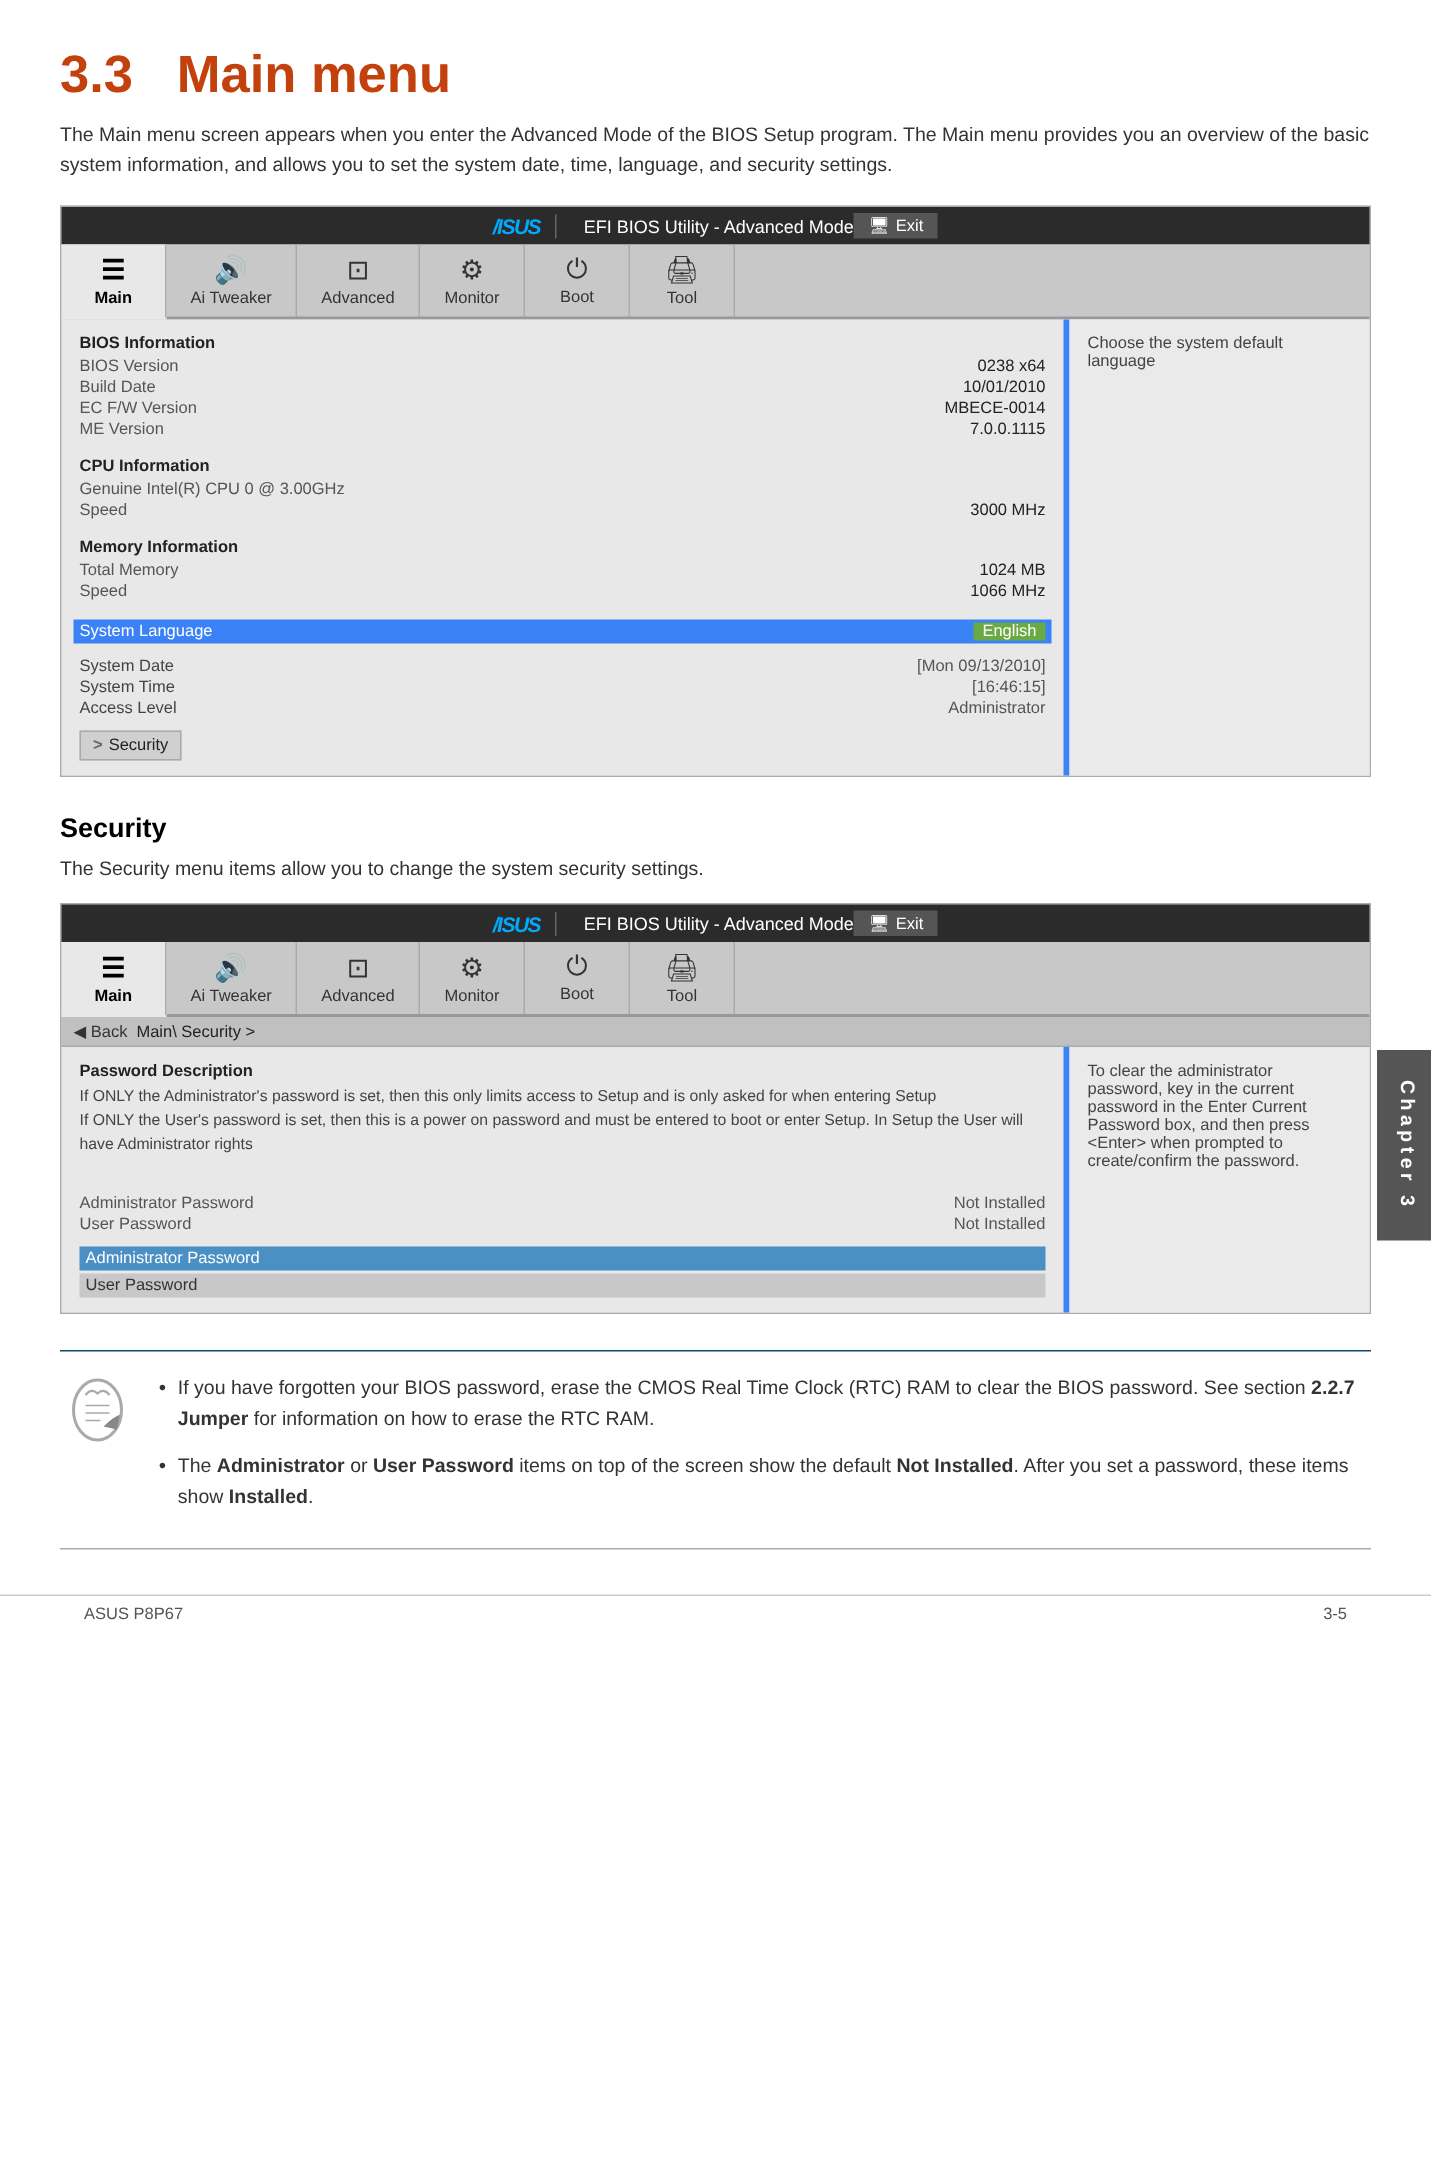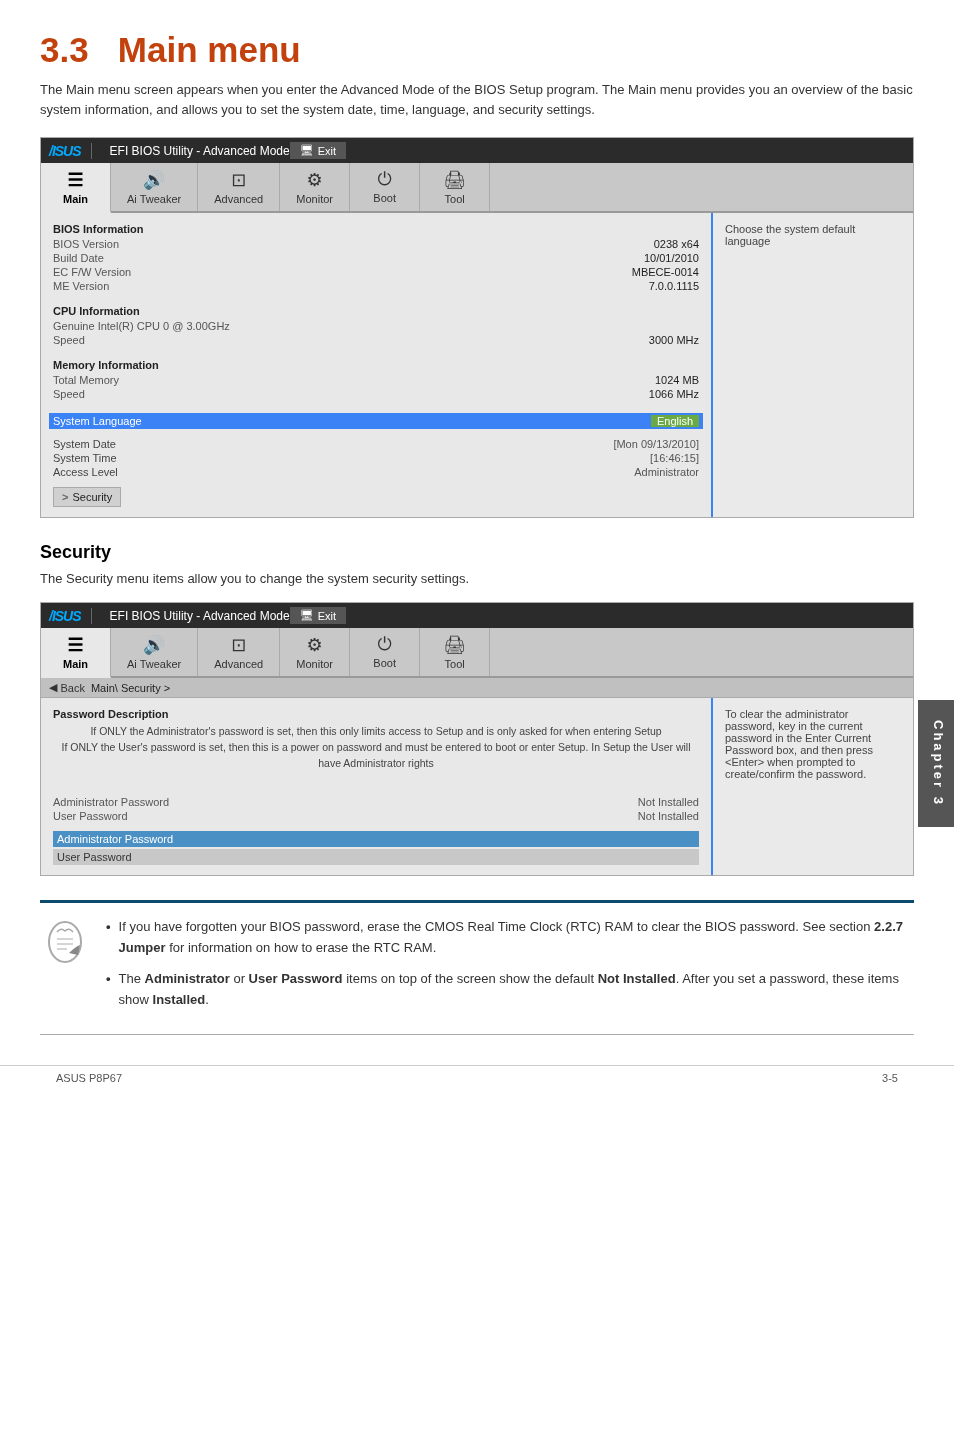--- a/index.html
+++ b/index.html
@@ -37,21 +37,21 @@
       border: 1px solid #aaa;
       margin-bottom: 24px;
       background: #d8d8d8;
     }
 
     .bios-titlebar {
       background: #2b2b2b;
       color: #fff;
       display: flex;
       align-items: center;
-      justify-content: flex-start;
+      justify-content: center;
       padding: 4px 8px;
       font-size: 12px;
     }
     .bios-titlebar .asus-logo {
       color: #00aaff;
       font-weight: bold;
       font-size: 14px;
       letter-spacing: -1px;
       font-style: italic;
     }
@@ -102,21 +102,21 @@
     }
 
     
     .bios-content {
       display: flex;
       background: #e8e8e8;
     }
     .bios-left {
       flex: 1;
       padding: 10px 12px;
-      border-right: 2px solid #3b82f6;
+      border-right: 4px solid #3b82f6;
       font-size: 11px;
     }
     .bios-right {
       width: 200px;
       padding: 10px 12px;
       font-size: 11px;
       color: #444;
       background: #eaeaea;
     }
 
@@ -207,21 +207,20 @@
     .pwd-section-title {
       font-weight: bold;
       font-size: 11px;
       margin-bottom: 4px;
     }
     .pwd-desc {
       font-size: 10.5px;
       color: #444;
       line-height: 1.5;
       margin-bottom: 24px;
-      text-align: center;
     }
     .pwd-row {
       display: flex;
       justify-content: space-between;
       font-size: 11px;
       color: #555;
       padding: 1px 0;
     }
 
     
@@ -232,21 +231,21 @@
       margin: 20px 0 8px 0;
     }
     .sub-section-desc {
       font-size: 13px;
       color: #333;
       margin-bottom: 16px;
     }
 
     
     .notes-section {
-      border-top: 3px solid #0c4a6e;
+      border-top: 1px solid #0c4a6e;
       border-bottom: 1px solid #aaa;
       padding: 14px 0;
       margin-top: 20px;
       display: flex;
       gap: 16px;
       align-items: flex-start;
     }
     .notes-icon {
       font-size: 32px;
       color: #888;

